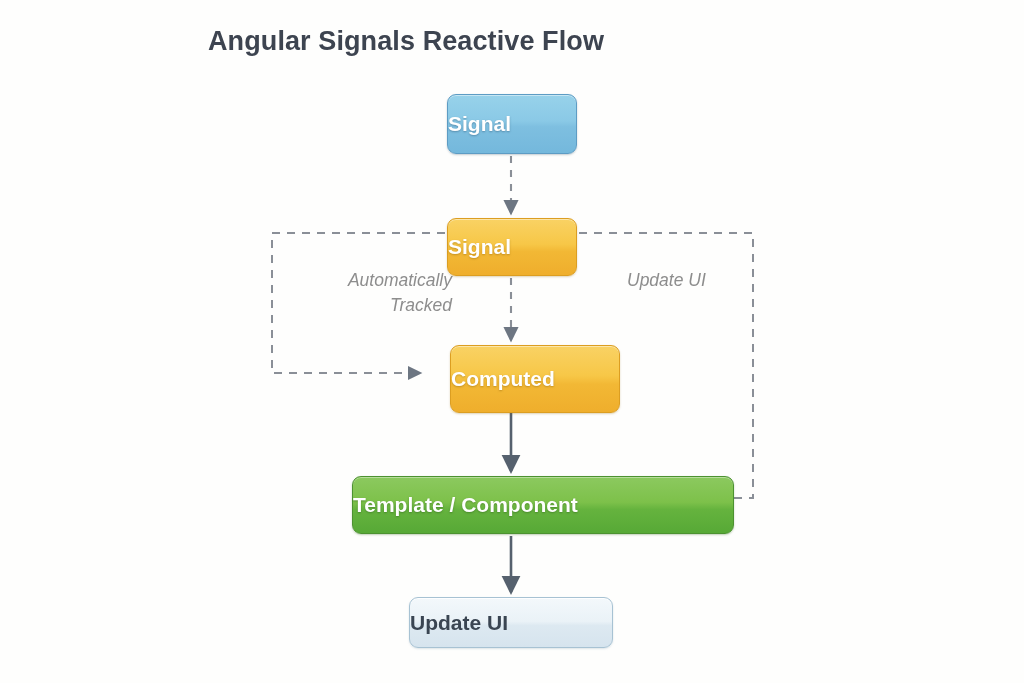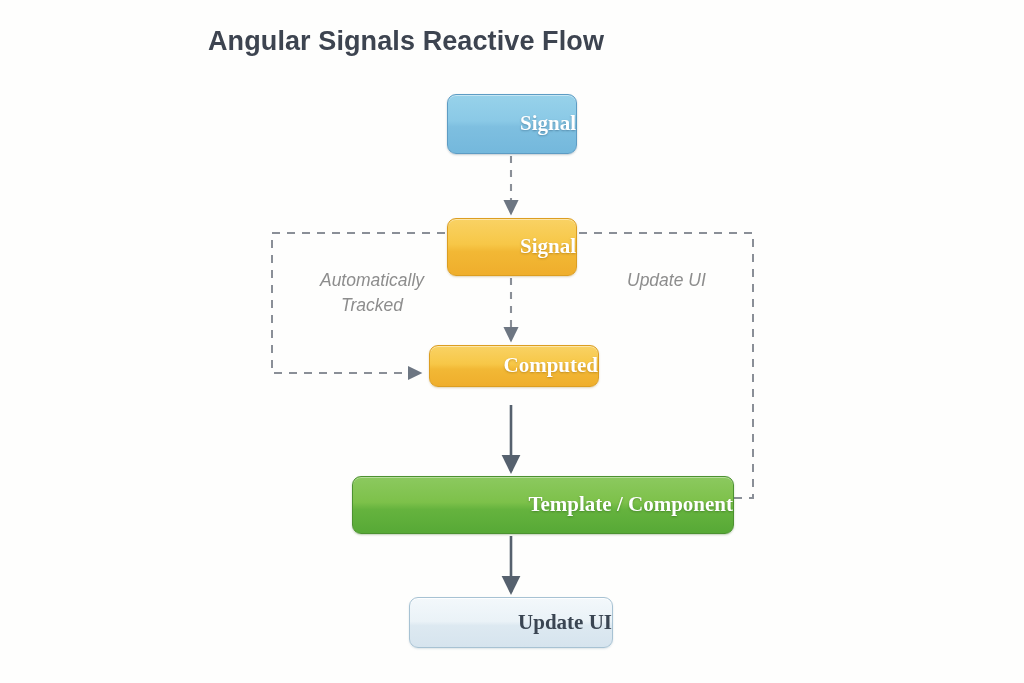--- a/index.html
+++ b/index.html
@@ -46,22 +46,21 @@
     justify-content: center;
     text-align: center;
     font-weight: bold;
     line-height: 1.1;
     z-index: 5;
   }
 
   .node-label {
     display: block;
     width: 100%;
-    text-align: right;
-    font-family: Liberation Serif, serif;
+    text-align: left;
   }
 
   
   #node-signal-source {
     left: 447px;
     top: 94px;
     width: 130px;
     height: 60px;
     background: linear-gradient(to bottom, #97d2ea 0%, #8ac9e6 45%, #7ebfe0 55%, #74b8dc 100%);
     border: 1.6px solid #5d9cc4;
@@ -80,24 +79,24 @@
     background: linear-gradient(to bottom, #f9d264 0%, #f7c747 45%, #f2b835 58%, #efae2c 100%);
     border: 1.6px solid #dc9e21;
     box-shadow: 0 1px 2px rgba(150,110,20,0.30), inset 0 1px 0 rgba(255,255,255,0.45);
     color: #ffffff;
     font-size: 21px;
     text-shadow: 0 1px 2px rgba(150,105,15,0.5);
   }
 
   
   #node-computed {
-    left: 429px;
+    left: 450px;
     top: 345px;
     width: 170px;
-    height: 42px;
+    height: 68px;
     background: linear-gradient(to bottom, #f9d264 0%, #f7c747 45%, #f2b835 58%, #efae2c 100%);
     border: 1.6px solid #dc9e21;
     box-shadow: 0 1px 2px rgba(150,110,20,0.30), inset 0 1px 0 rgba(255,255,255,0.45);
     color: #ffffff;
     font-size: 21px;
     text-shadow: 0 1px 2px rgba(150,105,15,0.5);
   }
 
   
   #node-template {
@@ -133,21 +132,21 @@
     font-size: 17.5px;
     color: #8d8d8d;
     line-height: 1.45;
     white-space: pre-line;
     z-index: 4;
   }
   #label-auto-tracked {
     left: 292px;
     top: 268px;
     width: 160px;
-    text-align: center;
+    text-align: right;
   }
   #label-update-ui-edge {
     left: 627px;
     top: 268px;
     width: 140px;
     text-align: left;
   }
 
   
   #connectors {

